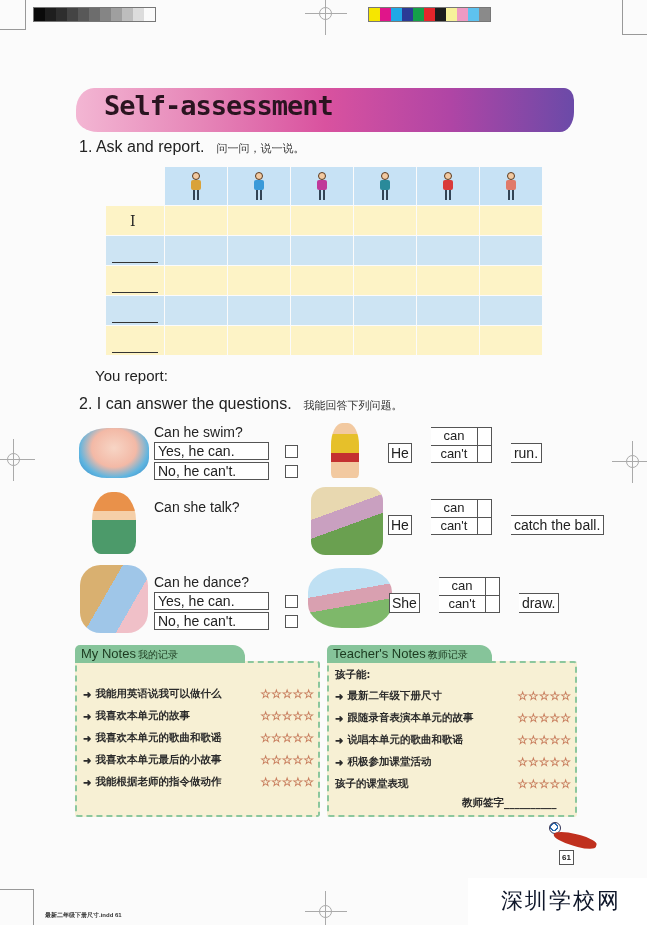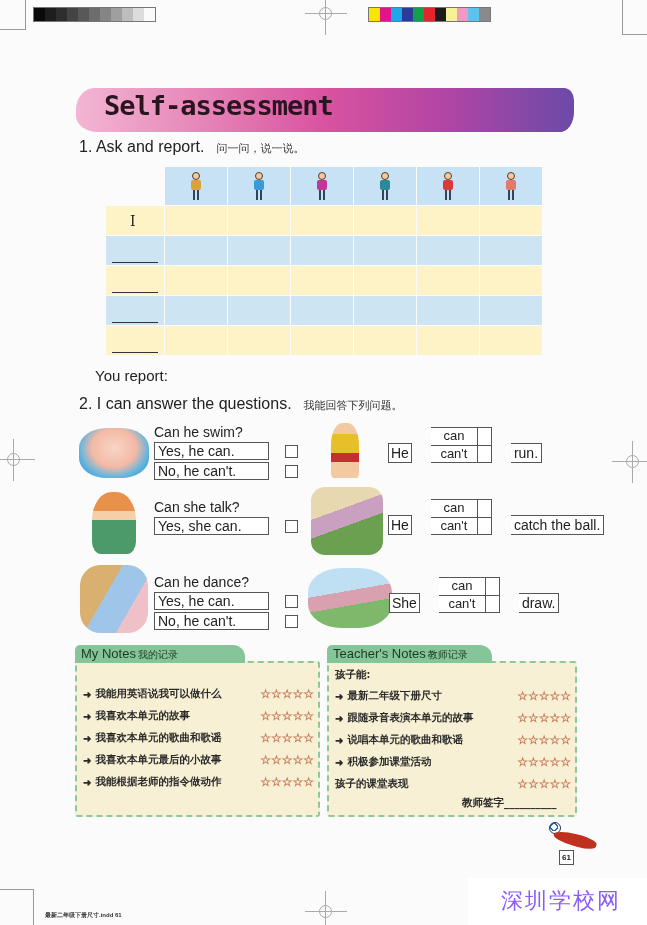--- a/index.html
+++ b/index.html
@@ -65,21 +65,21 @@
   .notes { position: absolute; top: 645px; height: 172px; }
   .notes-tab { position: absolute; left: 0; top: 0; height: 18px; background: #86c49a; border-radius: 5px 12px 0 0; padding: 0 6px; font-size: 13px; line-height: 18px; color: #1c3a1f; white-space: nowrap; }
   .notes-tab .cn { font-size: 10px; margin-left: 2px; font-family: "DejaVu Serif", serif; }
   .notes-body { position: absolute; left: 0; top: 16px; right: 0; bottom: 0; background: #f7f0d4; border: 2px dashed #8cc79d; border-radius: 3px; }
   .note-row { position: absolute; left: 8px; right: 6px; display: flex; align-items: center; font-family: "DejaVu Serif", serif; font-size: 10.5px; color: #2a2a2a; font-weight: bold; }
   .note-row .arrow { margin-right: 4px; font-size: 10px; }
   .note-row .txt { flex: 1; white-space: nowrap; }
   .stars { display: flex; gap: 2px; color: #c98060; font-size: 12px; }
 
   .page-num { position: absolute; left: 559px; top: 850px; width: 15px; height: 15px; border: 1px solid #555; font-size: 8px; text-align: center; line-height: 13px; background: #fff; font-weight: bold; }
-  .watermark { position: absolute; left: 468px; top: 878px; width: 179px; height: 47px; background: #fff; font-family: "DejaVu Serif", serif; font-size: 22px; color: #8b5cf6; padding: 8px 16px 0 33px; letter-spacing: 2px; }
+  .watermark { position: absolute; left: 468px; top: 878px; width: 179px; height: 47px; background: #fff; font-family: "DejaVu Serif", serif; font-size: 22px; color: #0f172a; padding: 8px 16px 0 33px; letter-spacing: 2px; }
   .slug { position: absolute; left: 45px; top: 911px; font-size: 6px; color: #333; font-weight: bold; }
 </style>
 </head>
 <body>
 
 <div class="colorbar gray-bar" id="graybar">
     <span style="background: rgb(10, 10, 10);"></span>
     <span style="background: rgb(30, 30, 30);"></span>
     <span style="background: rgb(46, 46, 46);"></span>
     <span style="background: rgb(68, 68, 68);"></span>
@@ -250,24 +250,20 @@
       <div class="ans-box">Yes, he can.</div>
       <div class="check"></div>
     </div>
     <div class="ans-row">
       <div class="ans-box">No, he can't.</div>
       <div class="check"></div>
     </div>
   </div>
 <div class="q-block" style="left:154px;top:499px;" id="q1">
     <div class="q-title">Can she talk?</div>
-    <div class="ans-row">
-      <div class="ans-box">Yes, she can.</div>
-      <div class="check"></div>
-    </div>
   </div>
 <div class="q-block" style="left:154px;top:574px;" id="q2">
     <div class="q-title">Can he dance?</div>
     <div class="ans-row">
       <div class="ans-box">Yes, he can.</div>
       <div class="check"></div>
     </div>
     <div class="ans-row">
       <div class="ans-box">No, he can't.</div>
       <div class="check"></div>

